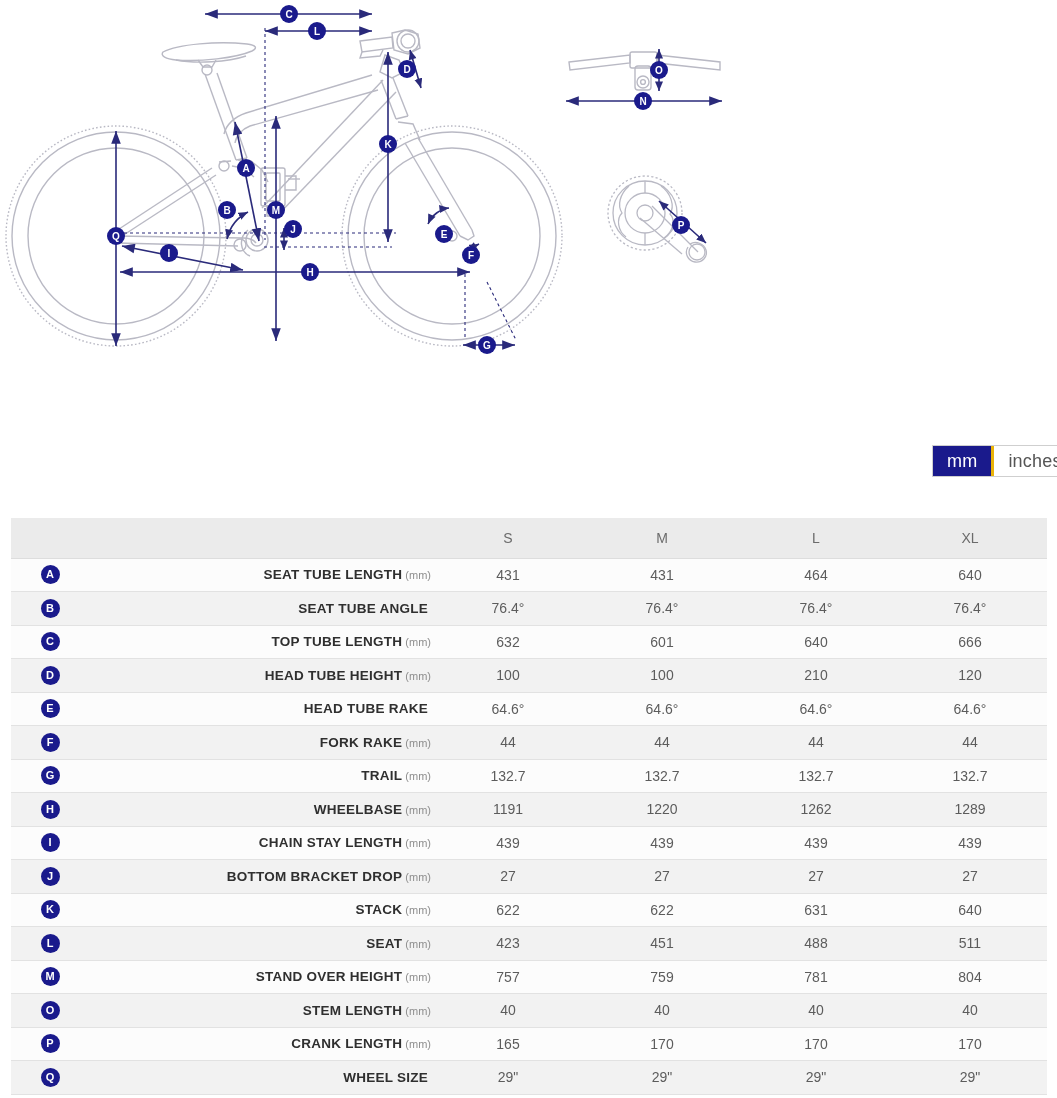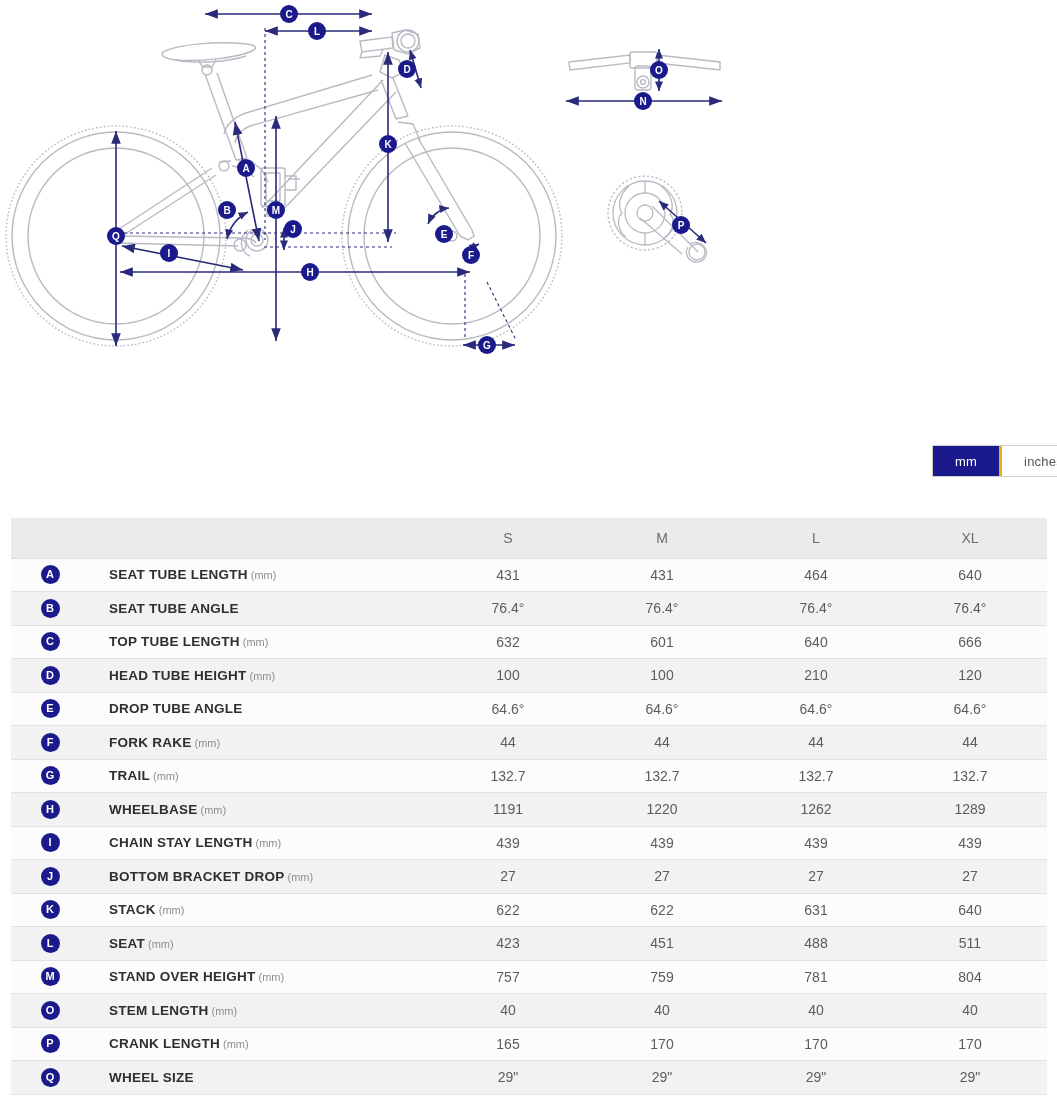--- a/index.html
+++ b/index.html
@@ -21,22 +21,22 @@
 
   
   #unit-toggle {
     position: absolute; left: 932px; top: 445px;
     display: flex; height: 32px;
     border: 1px solid #cfcfcf;
     background: #fff;
   }
   #unit-toggle .unit-btn {
     display:flex; align-items:center; justify-content:center;
-    font-size: 13px; letter-spacing: .2px;
-    padding: 0 22px; cursor: pointer; user-select:none;
+    font-size: 18px; letter-spacing: .2px;
+    padding: 0 14px; cursor: pointer; user-select:none;
   }
   #unit-toggle .unit-btn.active {
     background: #1a1a8c; color: #ffffff; font-weight: 400;
   }
   #unit-toggle .unit-btn.inactive {
     background: #ffffff; color: #555555;
     border-left: 3px solid #eab308;
   }
 
   
@@ -63,21 +63,21 @@
   table.geo tbody tr.even { background: #f2f2f2; }
   table.geo tbody td {
     border-bottom: 1px solid #e2e2e2;
     padding: 0;
     font-size: 14px;
     color: #5c5c5c;
     vertical-align: middle;
   }
   table.geo tbody td.badge-cell { text-align: center; }
   table.geo tbody td.label-cell {
-    text-align: left;
+    text-align: right;
     padding-left: 20px;
     color: #2f2f2f;
     font-weight: bold;
     font-size: 13.5px;
     letter-spacing: .25px;
   }
   table.geo tbody td.label-cell .unit-sfx {
     font-weight: normal;
     font-size: 11px;
     color: #8e8e8e;
@@ -382,21 +382,21 @@
           <tr class="even">
             <td class="badge-cell"><span class="badge">D</span></td>
             <td class="label-cell"><span>HEAD TUBE HEIGHT</span><span class="unit-sfx">(mm)</span></td>
             <td class="val-cell">100</td>
             <td class="val-cell">100</td>
             <td class="val-cell">210</td>
             <td class="val-cell">120</td>
           </tr>
           <tr class="odd">
             <td class="badge-cell"><span class="badge">E</span></td>
-            <td class="label-cell"><span>DROP TUBE ANGLE</span><span class="unit-sfx"></span></td>
+            <td class="label-cell"><span>HEAD TUBE RAKE</span><span class="unit-sfx"></span></td>
             <td class="val-cell">64.6°</td>
             <td class="val-cell">64.6°</td>
             <td class="val-cell">64.6°</td>
             <td class="val-cell">64.6°</td>
           </tr>
           <tr class="even">
             <td class="badge-cell"><span class="badge">F</span></td>
             <td class="label-cell"><span>FORK RAKE</span><span class="unit-sfx">(mm)</span></td>
             <td class="val-cell">44</td>
             <td class="val-cell">44</td>

